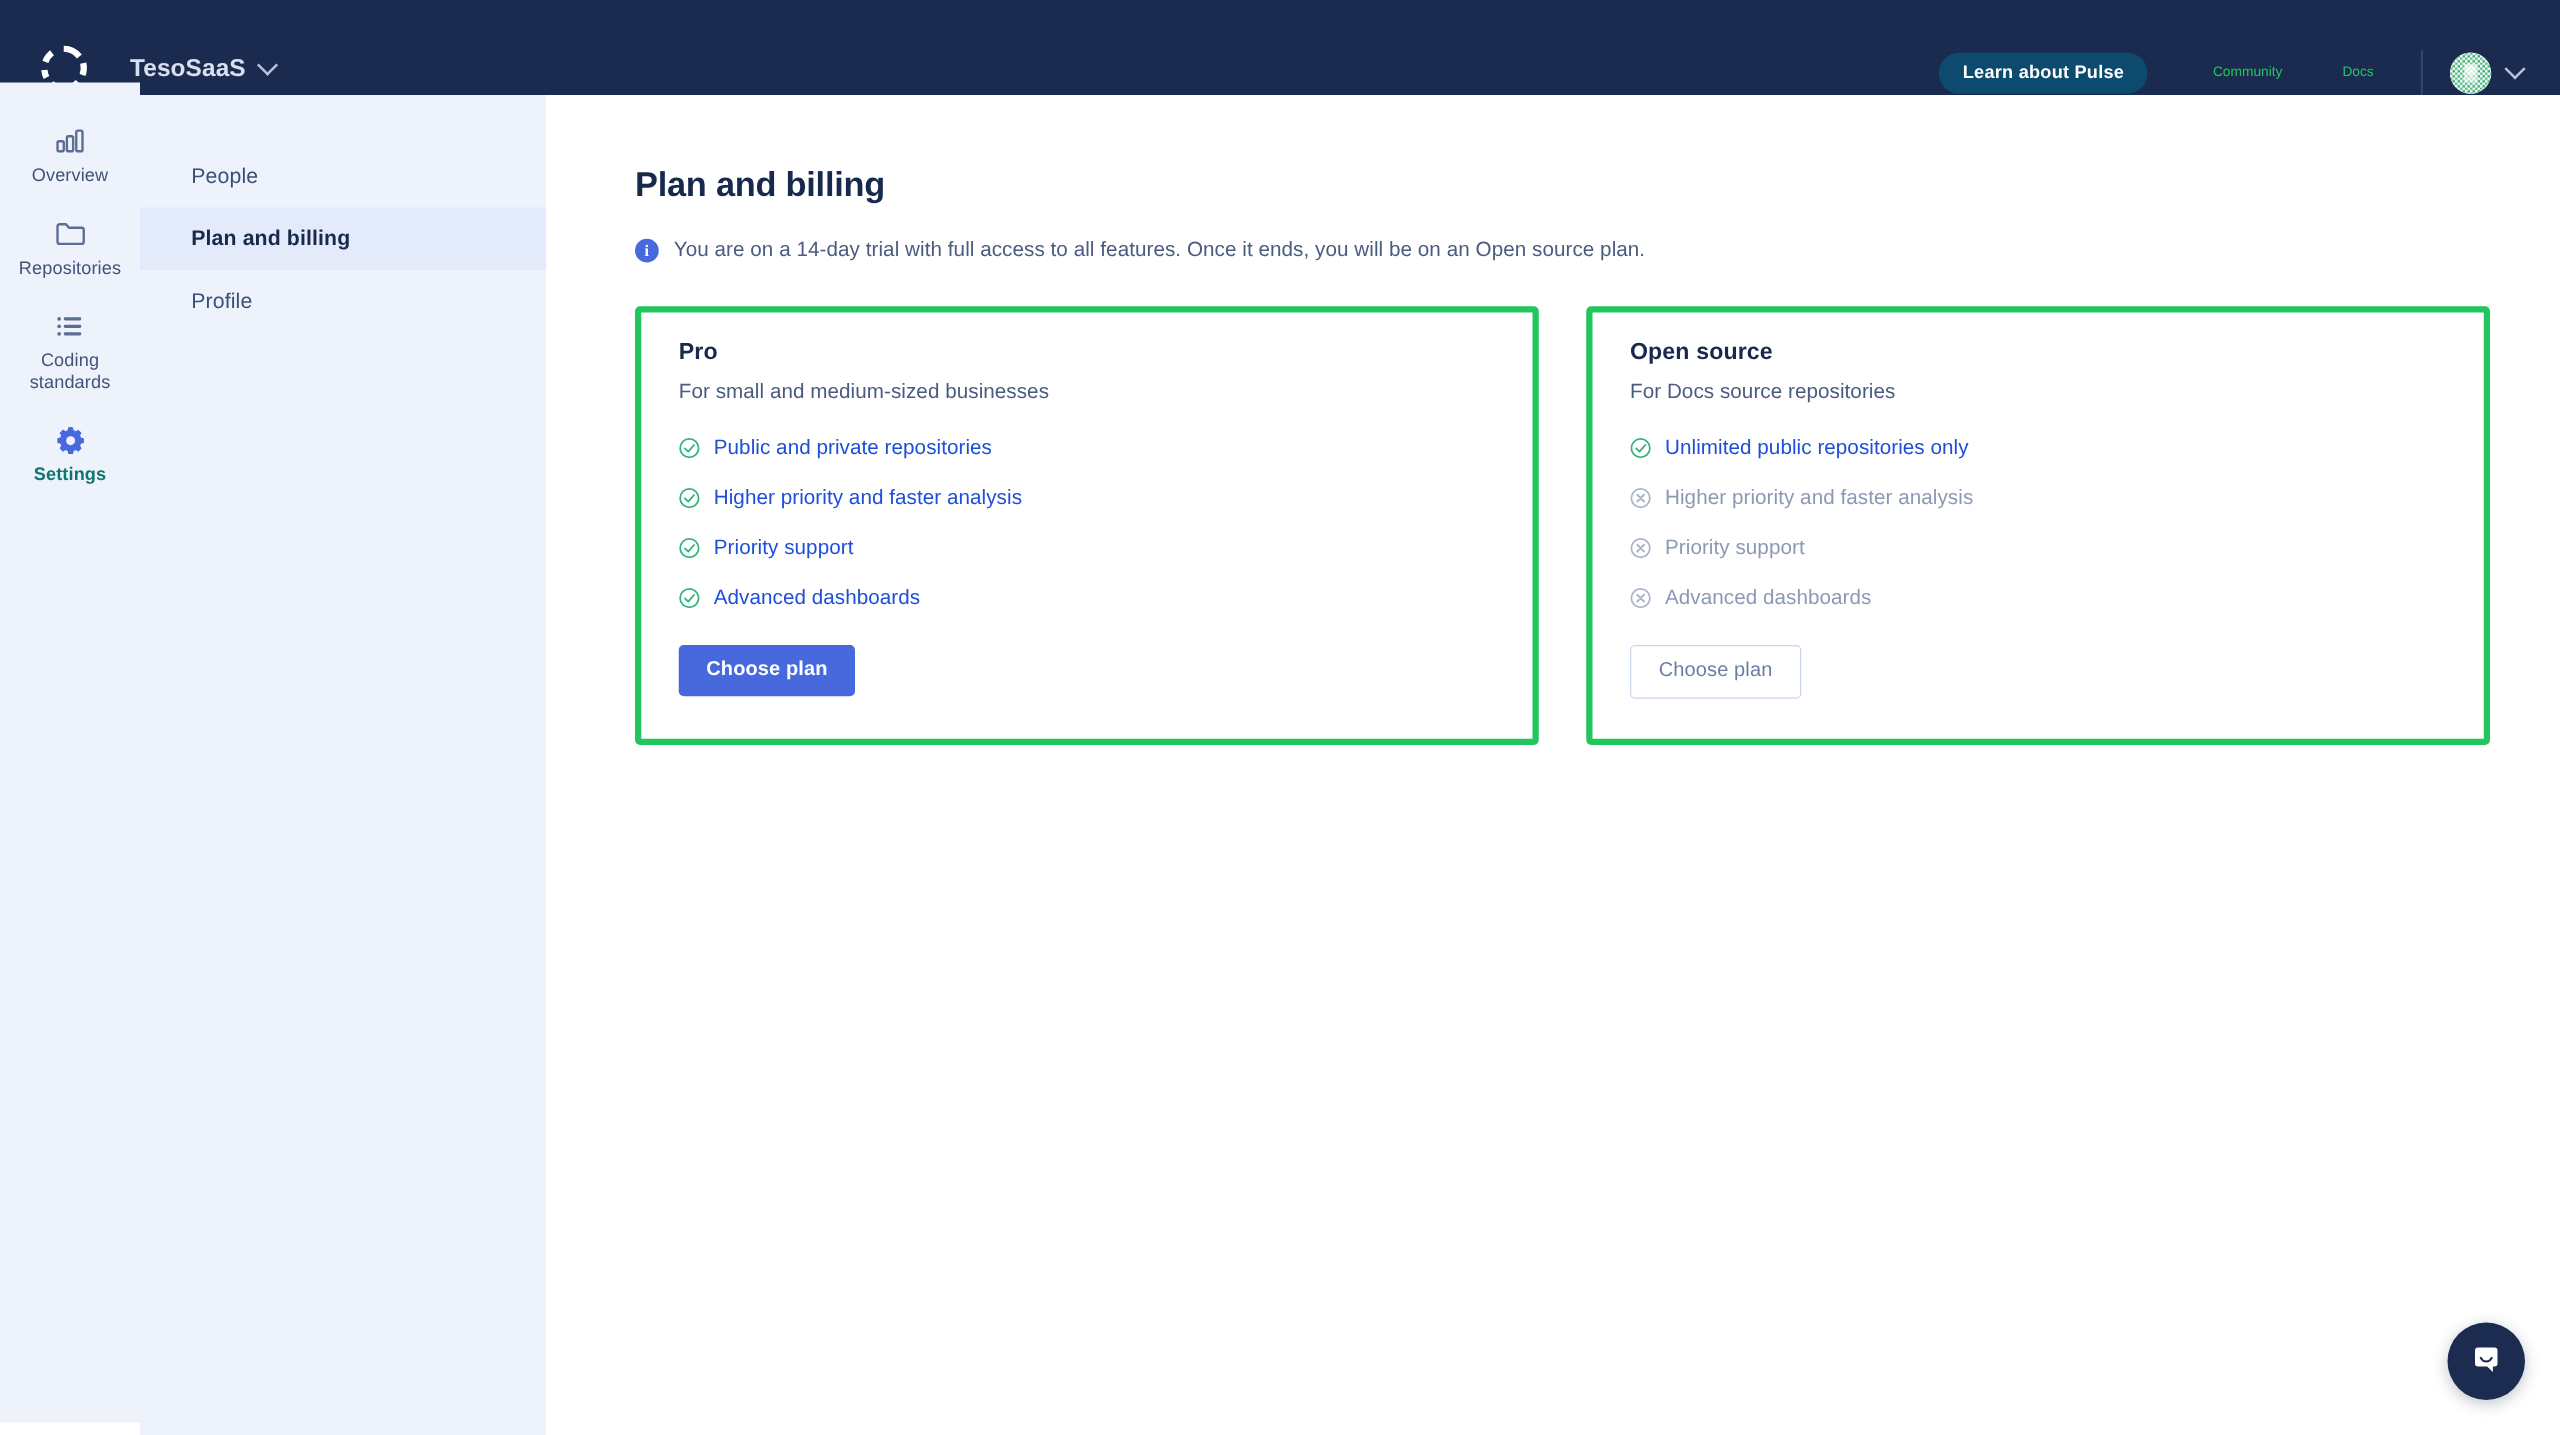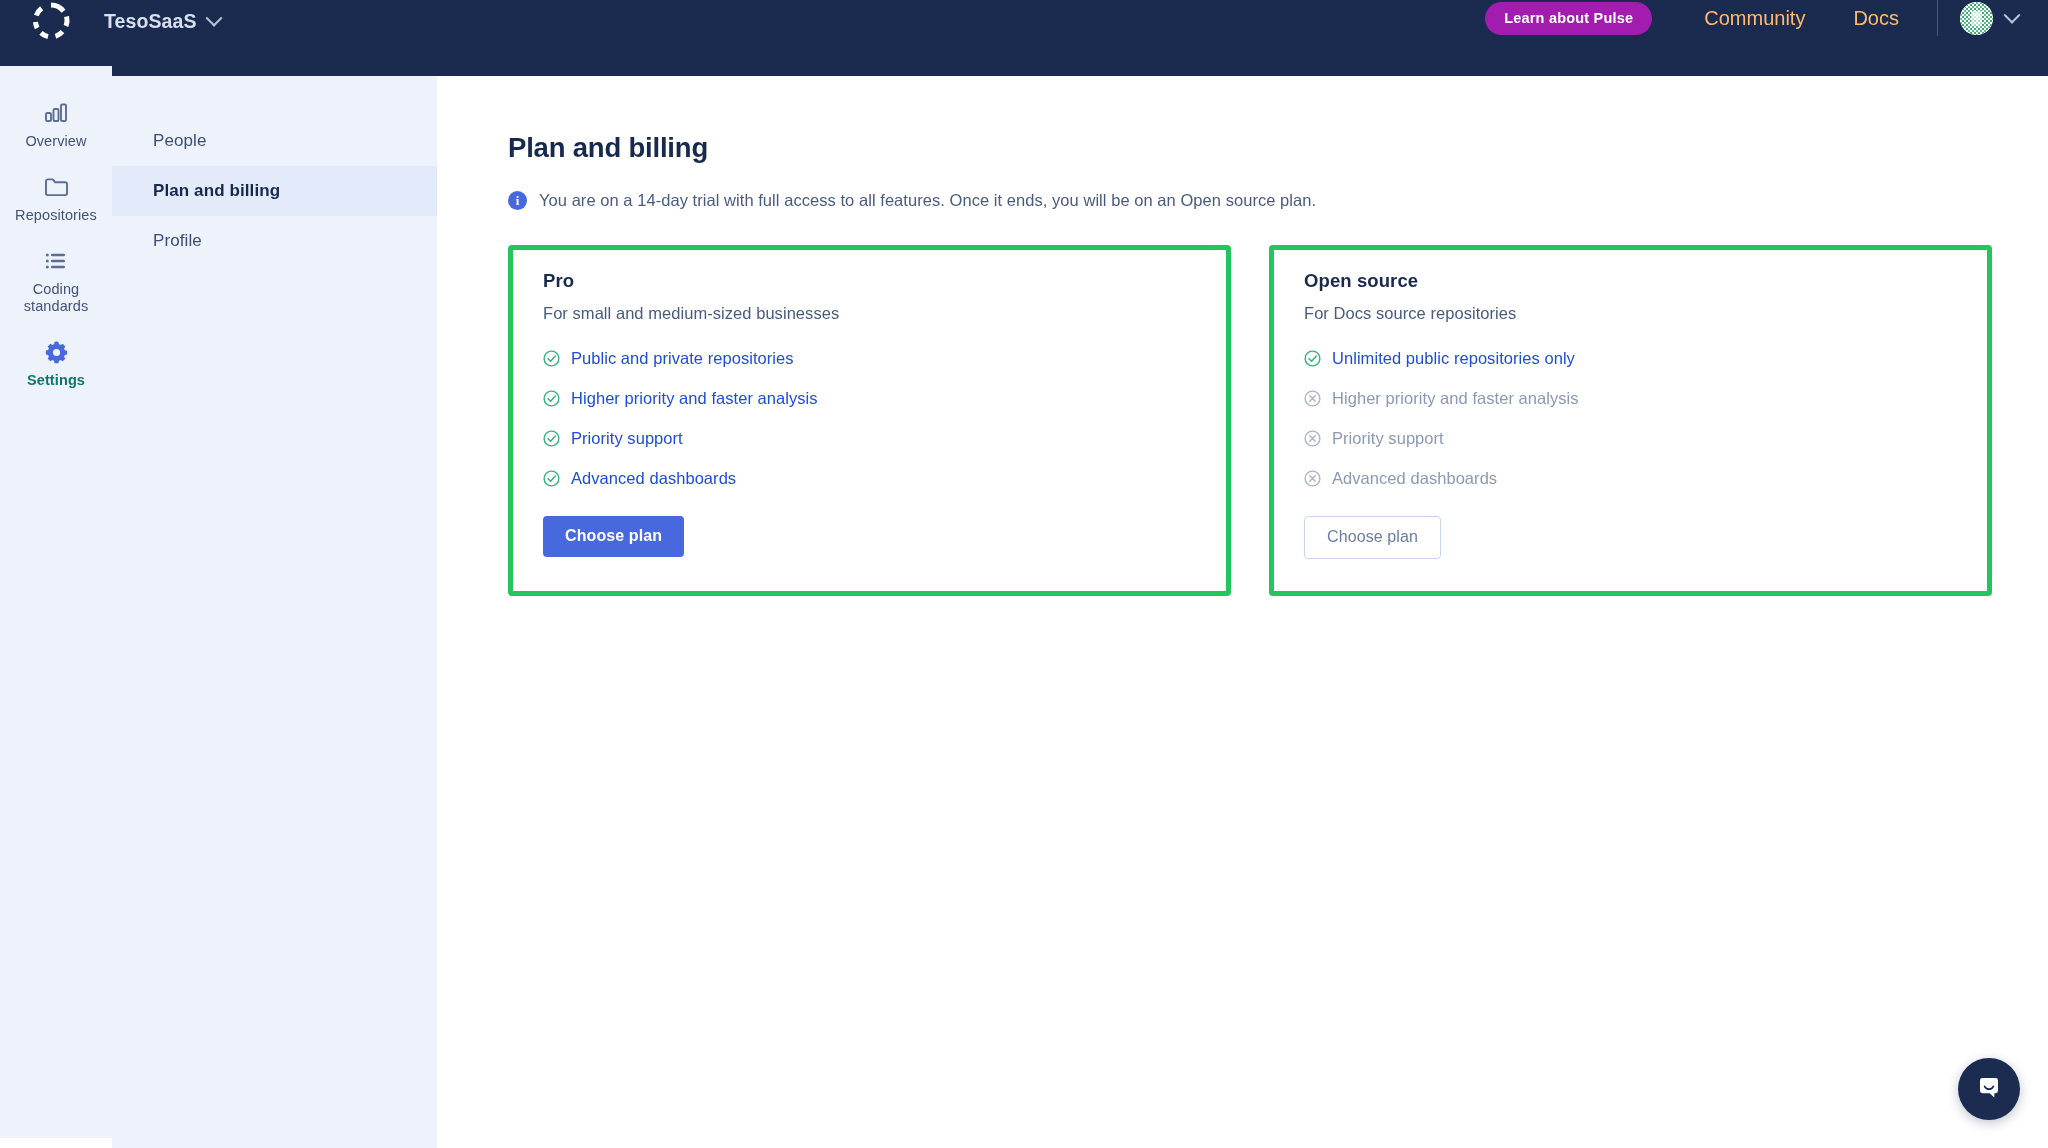--- a/index.html
+++ b/index.html
@@ -19,21 +19,21 @@
   }
 
   
   .topbar {
     position: absolute;
     top: 0; left: 0;
     width: 2048px;
     height: 76px;
     background: #1a2b4f;
     display: flex;
-    align-items: flex-start;
+    align-items: flex-end;
     padding: 0 26px 0 30px;
   }
 
   .brand-group {
     display: flex;
     align-items: center;
   }
 
   .logo-mark {
     width: 42px;
@@ -65,36 +65,36 @@
   }
 
   .topbar-right {
     margin-left: auto;
     display: flex;
     align-items: center;
     gap: 0;
   }
 
   .pulse-pill {
-    background: #a21caf;
+    background: #0c4a6e;
     color: #ffffff;
     font-size: 14.5px;
     font-weight: bold;
     padding: 8px 19px 9px;
     border-radius: 20px;
     border: none;
     cursor: pointer;
     letter-spacing: .2px;
     font-family: "Liberation Sans", sans-serif;
     white-space: nowrap;
   }
 
   .nav-link {
-    color: #fdba74;
-    font-size: 20px;
+    color: #22c55e;
+    font-size: 11px;
     text-decoration: none;
     padding: 0 24px;
     white-space: nowrap;
     cursor: pointer;
   }
   .nav-link.first { margin-left: 28px; }
 
   .nav-divider {
     width: 1px;
     height: 36px;

